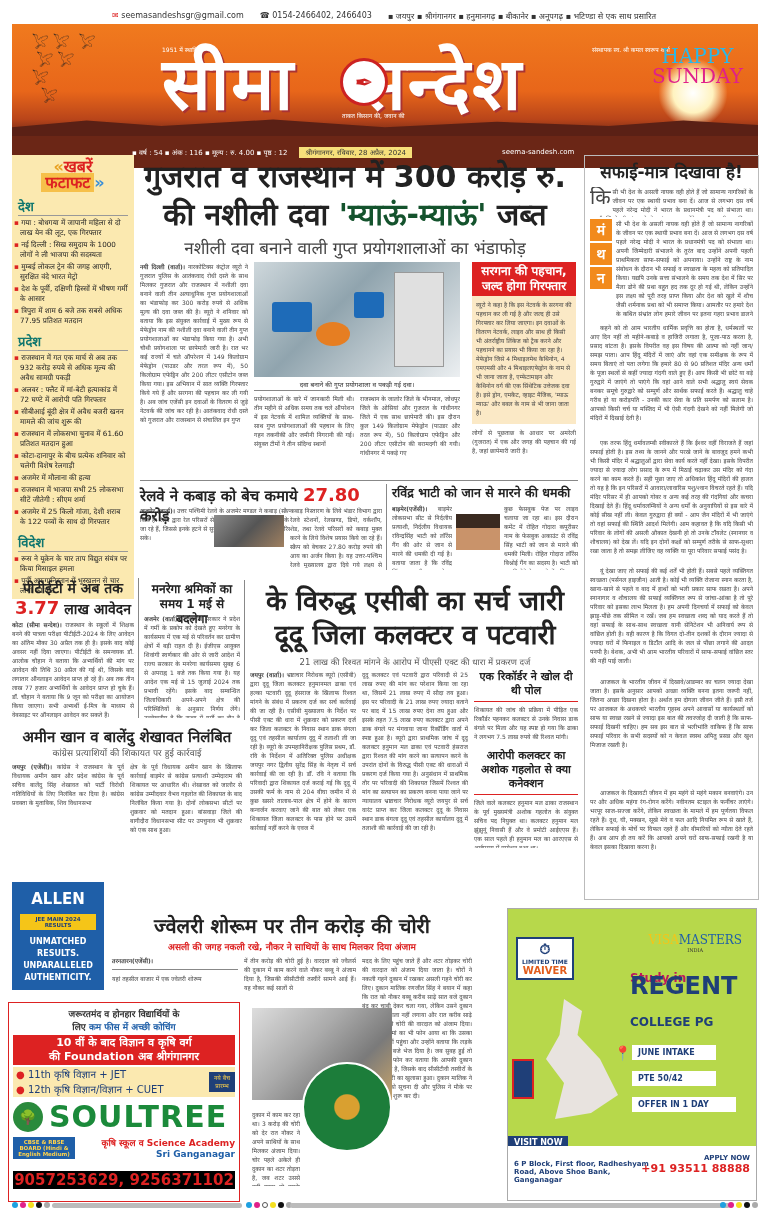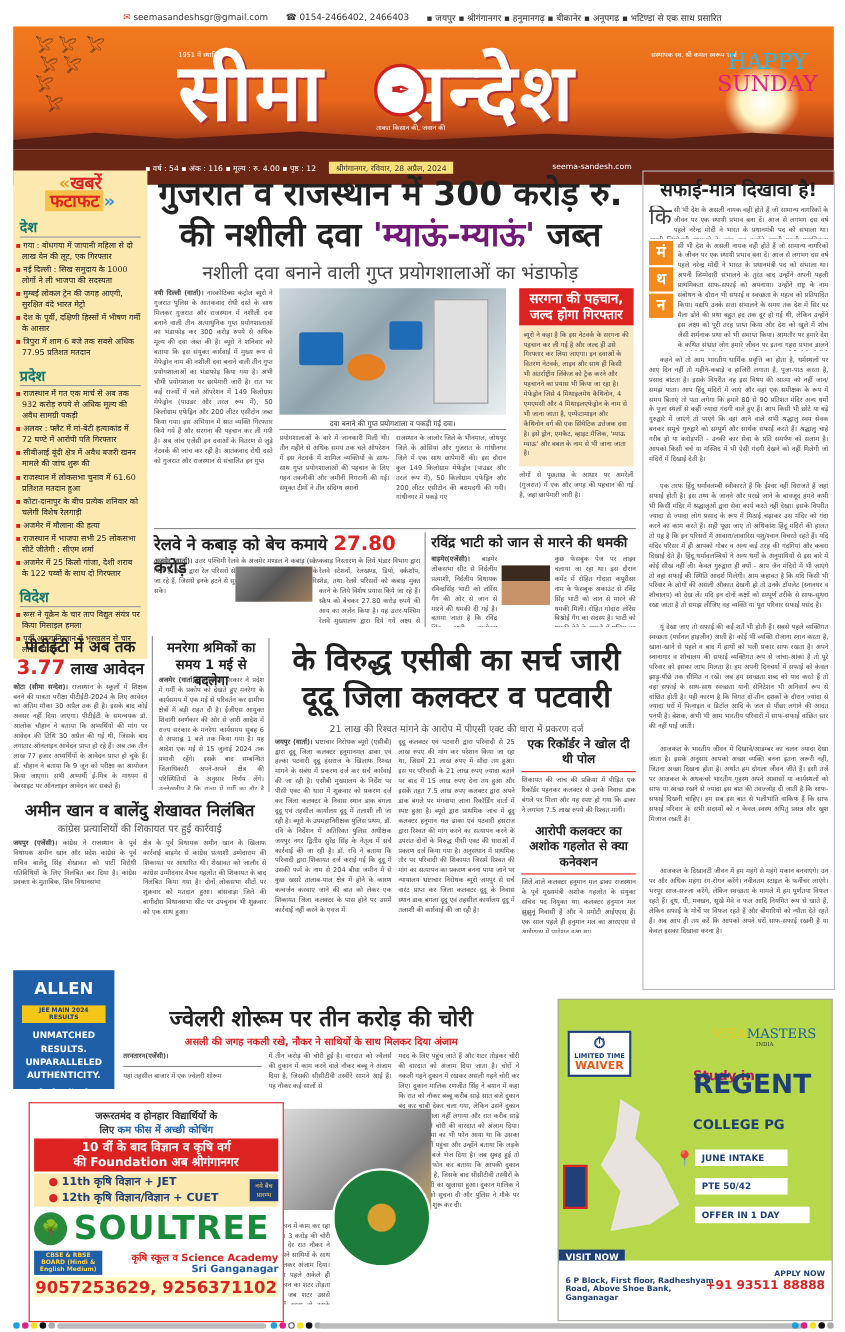--- a/index.html
+++ b/index.html
@@ -20,36 +20,36 @@
 .infobar{top:136px;left:12px;width:746px;height:32px;background:#6b2616;font-size:7px;color:#fff;display:flex;align-items:center}
 .infobar .meta{margin-left:120px}
 .infobar .date{background:#f7e07a;color:#333;padding:1px 6px;margin-left:12px}
 .infobar .site{margin-left:90px}
 .khabre{top:155px;left:12px;width:122px;height:444px;background:#fbe9b0}
 .khabre-title{font-size:16px;font-weight:bold;color:#d22;text-align:center;margin-top:4px;line-height:16px}
 .sec{font-size:13px;font-weight:bold;color:#0f766e;margin:6px 6px 2px;border-bottom:1px solid #999}
 .news{font-size:7.2px;line-height:10px;margin:1px 6px 2px 8px;text-indent:-6px;color:#222}
 .news:before{content:"▪ ";color:#d22}
 .hl1{top:158px;left:140px;width:430px;text-align:center;font-size:30px;font-weight:bold;line-height:38px;color:#222}
-.hl1 .red{color:#701a75}
+.hl1 .red{color:#14532d}
 .sub1{top:236px;left:140px;width:430px;text-align:center;font-size:17px;color:#444}
 .col{font-size:6px;line-height:9px;color:#444;text-align:justify}
 .photo{background:linear-gradient(135deg,#cfd8dc,#90a4ae 40%,#b0bec5 60%,#eceff1)}
 .caption{font-size:6.5px;text-align:center;color:#333}
 .boxred{background:#d22;color:#fff;font-weight:bold;font-size:12px;text-align:center;line-height:15px;padding:2px}
 .boxbody{background:#fbe9c6;font-size:6px;line-height:9px;padding:4px;color:#444}
 .h2{font-weight:bold;color:#222}
 .red{color:#d22}
 .manthan{top:155px;left:584px;width:175px;height:745px;border:1px solid #bbb}
 .manthan-title{font-size:17px;font-weight:bold;text-align:center;margin-top:4px;color:#222}
 .mbox{width:22px;height:22px;background:#f28a1c;color:#fff;font-weight:bold;font-size:14px;text-align:center;line-height:22px;margin-bottom:2px}
 .rule{background:#888;height:1px}
 .vrule{background:#888;width:1px}
 .ad-allen{top:882px;left:12px;width:92px;height:108px;background:#1f5fa8;color:#fff;text-align:center}
-.ad-soul{top:1002px;left:26px;width:232px;height:200px;border:1px solid #d22;background:#fff}
+.ad-soul{top:1002px;left:8px;width:232px;height:200px;border:1px solid #d22;background:#fff}
 .ad-visa{top:908px;left:507px;width:250px;height:293px;background:#b7d84b;border:1px solid #aaa}
 .dots{display:flex;gap:2px;align-items:center}
 .dots span{width:6px;height:6px;border-radius:50%}
 .bar{height:5px;background:#bbb;border-radius:3px}
 </style>
 </head>
 <body>
 
 <div class="abs topbar">
   <span><span style="color:#d22">✉</span> <span>seemasandeshsgr@gmail.com</span></span>
@@ -213,38 +213,38 @@
 <div class="abs col" style="top:1110px;left:252px;width:48px;height:76px;overflow:hidden">दुकान में काम कर रहा था। 3 करोड़ की चोरी को देर रात नौकर ने अपने साथियों के साथ मिलकर अंजाम दिया। चोर पहले अकेले ही दुकान का शटर तोड़ता है, जब शटर उससे नहीं टूटता तो उसके साथी भी</div>
 
 <div class="abs ad-soul">
   <div style="text-align:center;font-size:9px;font-weight:bold;color:#333;margin-top:4px">जरूरतमंद व होनहार विद्यार्थियों के</div>
   <div style="text-align:center;font-size:9px;font-weight:bold;color:#333"><span>लिए </span><span style="color:#1f5fa8">कम फीस में अच्छी कोचिंग</span></div>
   <div style="background:#d22;color:#fff;text-align:center;font-size:11px;font-weight:bold;margin:2px 4px;line-height:14px;padding:1px">
       <div>10 वीं के बाद विज्ञान व कृषि वर्ग</div>
       <div>की Foundation अब श्रीगंगानगर</div>
     </div>
   <div style="display:flex;background:#fbe9b0;margin:0 4px;align-items:center">
-    <div style="flex:1;font-size:10px;font-weight:bold;color:#1f3f78;line-height:15px;padding-left:13px">
+    <div style="flex:1;font-size:10px;font-weight:normal;color:#1f3f78;line-height:15px;padding-left:3px">
         <div><span class="red">●</span> <span>11th कृषि विज्ञान + JET</span></div>
         <div><span class="red">●</span> <span>12th कृषि विज्ञान/विज्ञान + CUET</span></div>
       </div>
     <div style="width:26px;background:#1f3f78;color:#ffd24a;font-size:6px;text-align:center;padding:2px">नये बैच प्रारम्भ</div>
   </div>
   <div style="display:flex;align-items:center;margin:2px 4px">
     <div style="width:30px;height:30px;border-radius:50%;background:#2a8a3c;color:#fff;text-align:center;line-height:30px;font-size:14px">🌳</div>
     <div style="font-size:30px;font-weight:bold;color:#1b8a3a;margin-left:6px;letter-spacing:1px">SOULTREE</div>
   </div>
   <div style="display:flex;margin:0 4px;align-items:center">
     <div style="width:62px;background:#1f5fa8;color:#ffd24a;font-size:5.5px;font-weight:bold;text-align:center;padding:2px">CBSE &amp; RBSE BOARD (Hindi &amp; English Medium)</div>
     <div style="flex:1;text-align:right;font-size:9px;font-weight:bold">
         <div class="red">कृषि स्कूल व Science Academy</div>
         <div style="color:#1f5fa8">Sri Ganganagar</div>
       </div>
   </div>
-  <div class="red" style="text-align:center;font-size:15px;font-weight:bold;background:#fef9c3;margin:2px 4px">9057253629, 9256371102</div>
+  <div class="red" style="text-align:center;font-size:15px;font-weight:bold;background:#000000;margin:12px 4px">9057253629, 9256371102</div>
 </div>
 
 <div class="abs ad-visa">
   <div style="position:absolute;left:8px;top:28px;border:2px solid #1f3f78;padding:2px 4px;background:#fff;font-size:6px;font-weight:bold;color:#1f3f78;text-align:center">
       <div style="font-size:14px">⏱</div>
       <div>LIMITED TIME</div>
       <div style="color:#e25c1c;font-size:10px">WAIVER</div>
     </div>
   <div style="position:absolute;left:20px;top:90px;width:90px;height:120px;background:#e8e3df;clip-path:polygon(40% 0,60% 10%,55% 30%,80% 50%,100% 80%,70% 95%,30% 100%,40% 70%,20% 50%,35% 30%)"></div>
   <div style="position:absolute;left:4px;top:150px;width:22px;height:40px;background:#1f3f78;border:2px solid #d22"></div>

